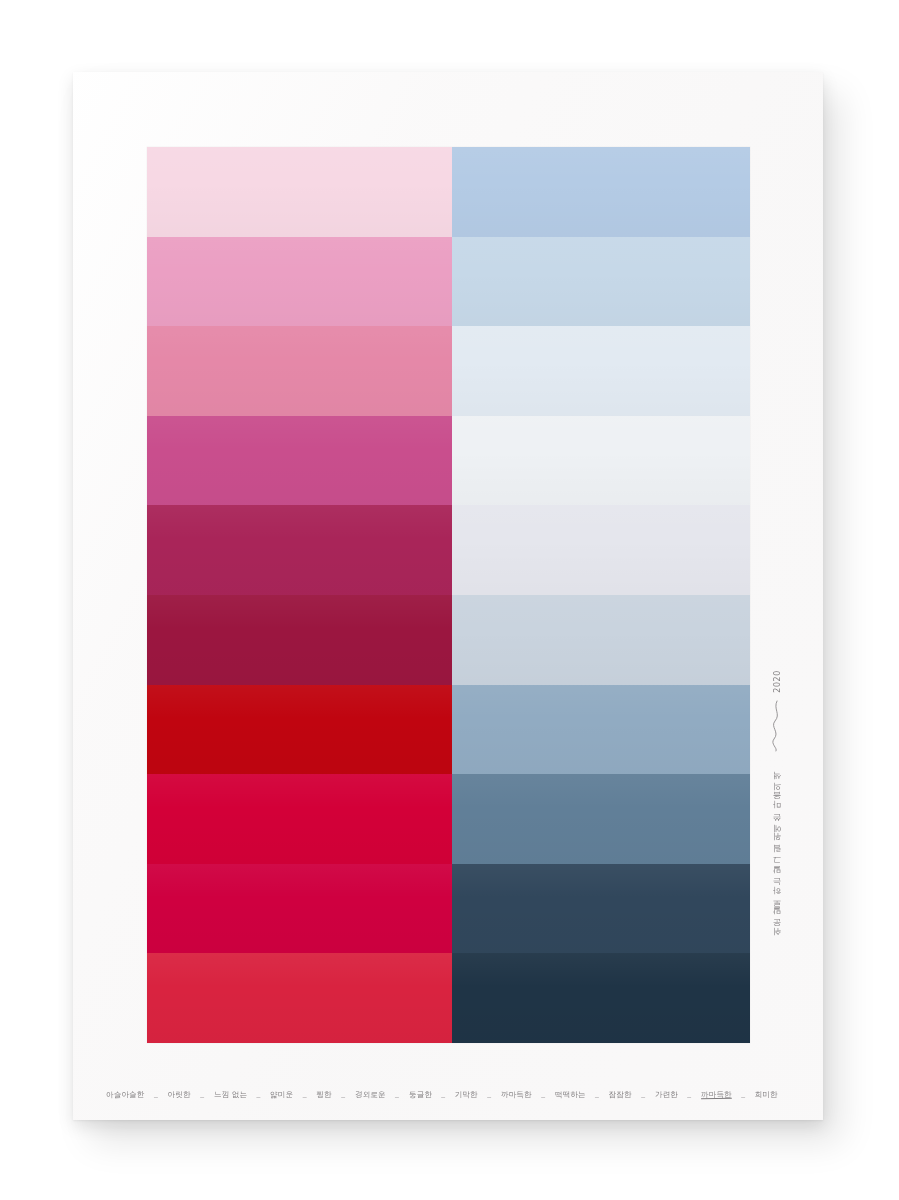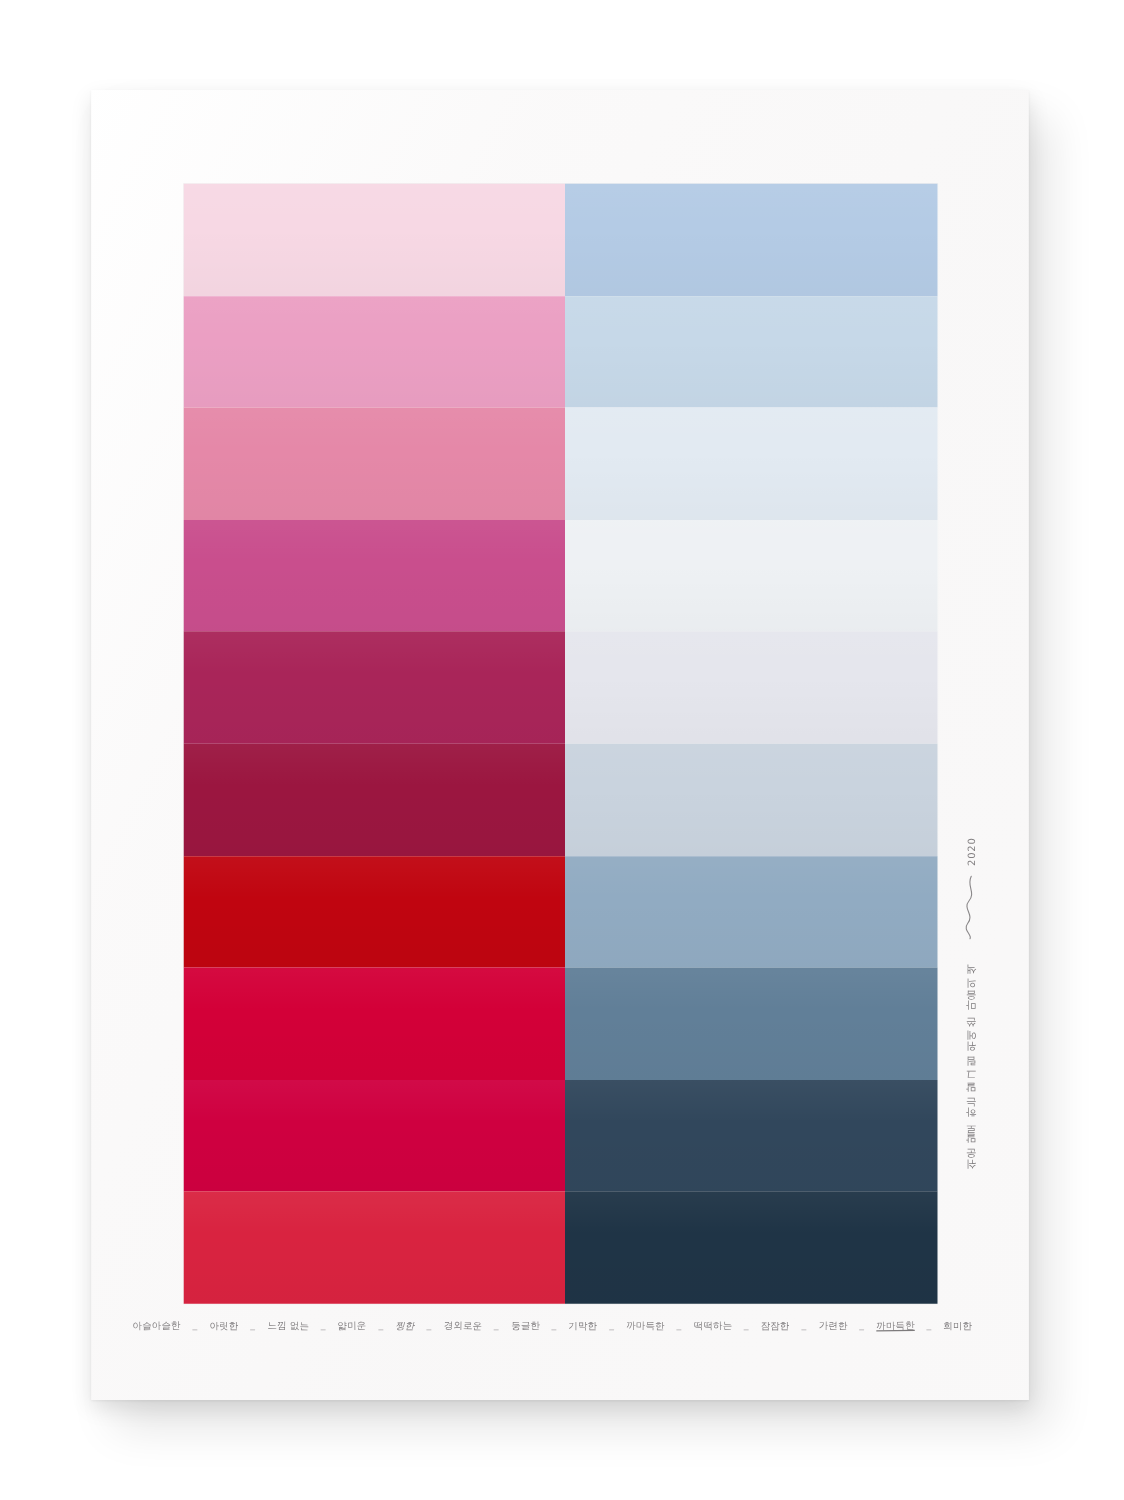--- a/index.html
+++ b/index.html
@@ -176,25 +176,25 @@
 
     <div id="caption">
         <span class="cap-word" style="transform: rotate(-0.8deg);">아슬아슬한</span>
         <span class="cap-sep">_</span>
         <span class="cap-word" style="transform: rotate(0deg);">아릿한</span>
         <span class="cap-sep">_</span>
         <span class="cap-word" style="transform: rotate(0.8deg);">느낌 없는</span>
         <span class="cap-sep">_</span>
         <span class="cap-word" style="transform: rotate(-0.8deg);">얇미운</span>
         <span class="cap-sep">_</span>
-        <span class="cap-word" style="transform: rotate(0deg); font-style: italic;">찡한</span>
+        <span class="cap-word" style="transform: rotate(0deg);">찡한</span>
         <span class="cap-sep">_</span>
         <span class="cap-word" style="transform: rotate(0.8deg);">경외로운</span>
         <span class="cap-sep">_</span>
-        <span class="cap-word" style="transform: rotate(-0.8deg);">둥글한</span>
+        <span class="cap-word" style="transform: rotate(-0.8deg); margin-top: 34px;">둥글한</span>
         <span class="cap-sep">_</span>
         <span class="cap-word" style="transform: rotate(0deg);">기막한</span>
         <span class="cap-sep">_</span>
         <span class="cap-word" style="transform: rotate(0.8deg);">까마득한</span>
         <span class="cap-sep">_</span>
         <span class="cap-word" style="transform: rotate(-0.8deg); text-align: center;">떡떡하는</span>
         <span class="cap-sep">_</span>
         <span class="cap-word" style="transform: rotate(0deg);">잠잠한</span>
         <span class="cap-sep">_</span>
         <span class="cap-word" style="transform: rotate(0.8deg);">가련한</span>

